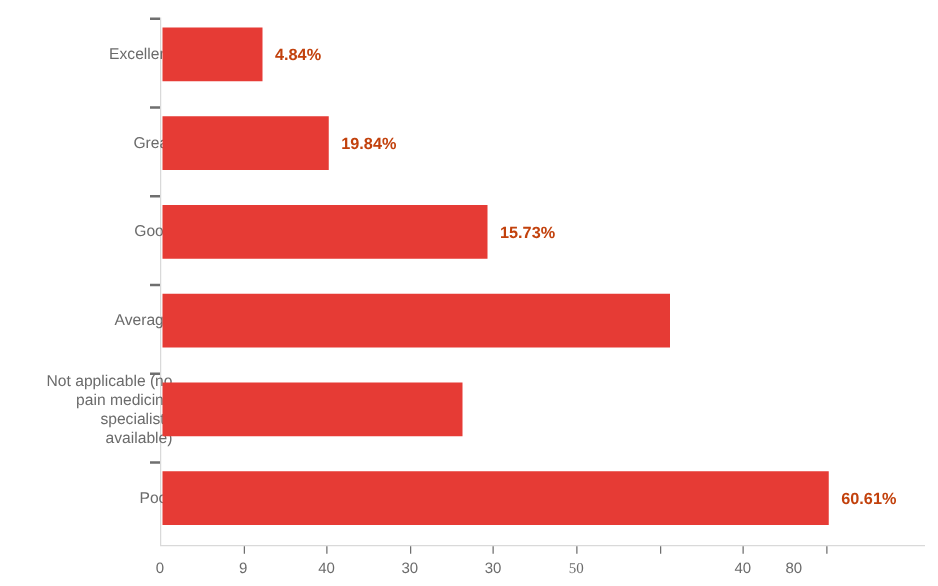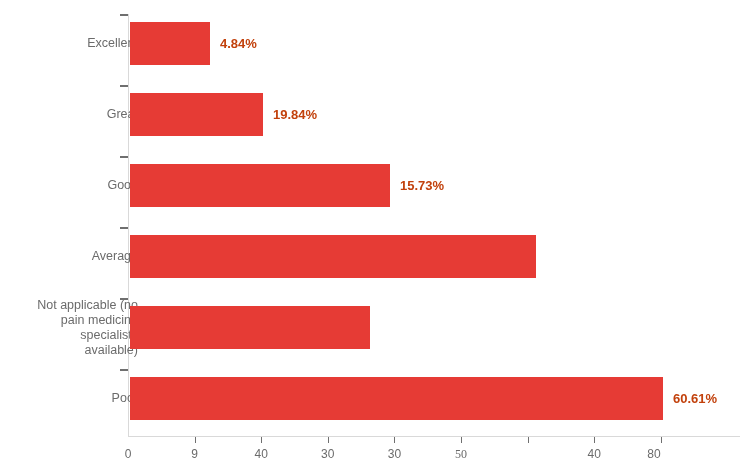--- a/index.html
+++ b/index.html
@@ -161,16 +161,16 @@
       <div class="x-tick-label" style="left: 327.8px;">30</div>
       <div class="x-tick" style="left: 394.4px; background: rgb(111, 111, 111);"></div>
       <div class="x-tick-label" style="left: 394.4px;">30</div>
       <div class="x-tick" style="left: 461px; background: rgb(111, 111, 111);"></div>
       <div class="x-tick-label" style="left: 461px; font-family: Liberation Serif, serif;">50</div>
       <div class="x-tick" style="left: 527.6px; background: rgb(111, 111, 111);"></div>
       <div class="x-tick-label" style="left: 498px; margin-top: 37px;">60</div>
       <div class="x-tick" style="left: 594.2px; background: rgb(111, 111, 111);"></div>
       <div class="x-tick-label" style="left: 594.2px;">40</div>
       <div class="x-tick" style="left: 660.8px; background: rgb(111, 111, 111);"></div>
-      <div class="x-tick-label" style="left: 654px;">80</div>
+      <div class="x-tick-label" style="left: 635px;">80</div>
     </div>
 
 </div>
 
 </body></html>

